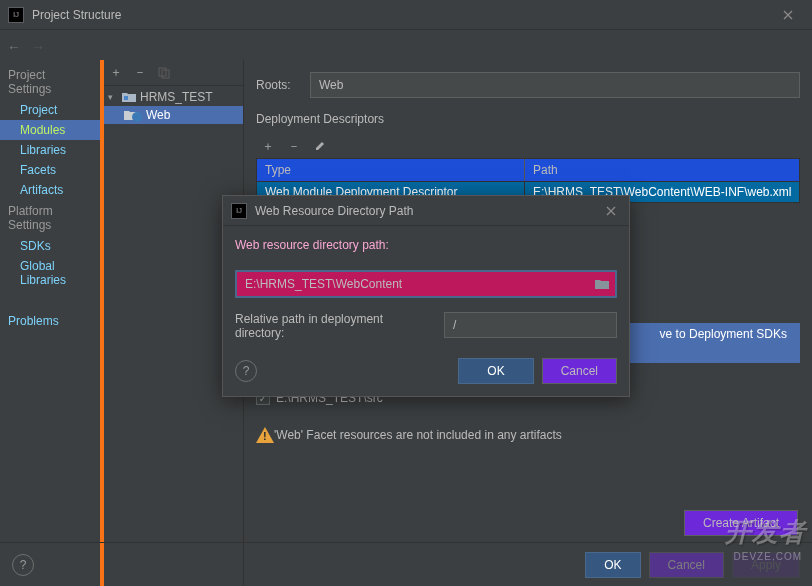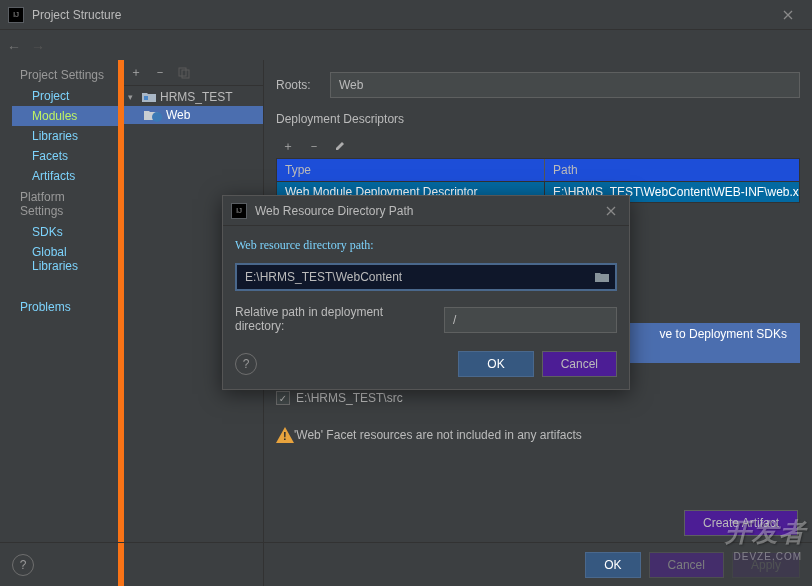--- a/index.html
+++ b/index.html
@@ -8,21 +8,21 @@
     .titlebar { height: 30px; display: flex; align-items: center; padding: 0 8px; border-bottom: 1px solid #323232; }
     .titlebar-icon { width: 16px; height: 16px; background: #000; border: 1px solid #5a5e63; margin-right: 8px; display: flex; align-items: center; justify-content: center; color: #999; font-size: 8px; }
     .titlebar-title { flex: 1; color: #bbbbbb; }
     .titlebar-close { width: 32px; height: 24px; display: flex; align-items: center; justify-content: center; color: #8a8a8a; cursor: pointer; }
     
     .toolbar { height: 30px; display: flex; align-items: center; padding: 0 4px; }
     .tool-arrow { width: 20px; height: 20px; display: flex; align-items: center; justify-content: center; color: #777; margin-right: 4px; cursor: pointer; font-size: 14px; }
     
     .main-layout { display: flex; height: calc(100% - 60px); }
     
-    .sidebar { width: 124px; border-right: 6px solid #f97316; padding-top: 4px; padding-left: 12px; }
+    .sidebar { width: 104px; border-right: 4px solid #f97316; padding-top: 4px; }
     .sidebar-heading { color: #999; padding: 4px 8px; font-size: 12px; }
     .sidebar-item { padding: 3px 8px 3px 20px; cursor: pointer; color: #7dd3fc; }
     .sidebar-item.selected { background: #4b6eaf; color: #bef264; }
     .sidebar-item.spacer { padding-top: 10px; }
     
     .middle-panel { width: 140px; border-right: 1px solid #323232; }
     .middle-toolbar { height: 26px; display: flex; align-items: center; padding: 0 4px; border-bottom: 1px solid #323232; gap: 8px; }
     .tool-icon { width: 16px; height: 16px; display: flex; align-items: center; justify-content: center; color: #adadad; cursor: pointer; }
     .tool-icon.disabled { color: #5a5a5a; }
     .tree { padding-top: 2px; }
@@ -57,32 +57,32 @@
     .checkbox-row { display: flex; align-items: center; gap: 6px; padding: 8px 0; }
     .checkbox { width: 14px; height: 14px; border: 1px solid #6e6e6e; background: #43494a; display: flex; align-items: center; justify-content: center; color: #bbb; font-size: 10px; }
     
     .warning-row { display: flex; align-items: center; margin-top: 14px; }
     .warning-icon { width: 0; height: 0; border-left: 9px solid transparent; border-right: 9px solid transparent; border-bottom: 16px solid #e8a33d; position: relative; }
     .warning-icon::after { content: "!"; position: absolute; left: -2px; top: 3px; color: #2b2b2b; font-weight: bold; font-size: 11px; }
     
     .bottom-bar { position: absolute; bottom: 0; left: 0; right: 0; height: 44px; border-top: 1px solid #323232; display: flex; align-items: center; padding: 0 12px; gap: 8px; }
     .help-circle { width: 22px; height: 22px; border: 1px solid #6e6e6e; border-radius: 50%; display: flex; align-items: center; justify-content: center; color: #999; cursor: pointer; }
     .bottom-bar .spacer { flex: 1; }
-    .btn { background: #4c1d95; border: 1px solid #5e6060; color: #bbb; padding: 5px 18px; cursor: pointer; }
+    .btn { background: #6d28d9; border: 1px solid #5e6060; color: #bbb; padding: 5px 18px; cursor: pointer; }
     .btn.primary { background: #365880; border-color: #4a688c; color: #fff; }
     .btn.faded { opacity: 0.5; }
     
     
     .dialog-backdrop { position: absolute; top: 195px; left: 222px; width: 408px; background: #3c3f41; border: 1px solid #555; box-shadow: 0 4px 20px rgba(0,0,0,0.5); }
     .dialog-title { height: 30px; display: flex; align-items: center; padding: 0 8px; border-bottom: 1px solid #323232; }
     .dialog-body { padding: 12px; }
-    .dialog-label { color: #7dd3fc; margin-bottom: 10px; font-family: Liberation Serif, serif; }
-    .dialog-input-wrap { display: flex; align-items: center; background: #0f172a; border: 2px solid #4a688c; padding: 0 6px 0 0; margin-bottom: 14px; }
+    .dialog-label { color: #f9a8d4; margin-bottom: 18px; }
+    .dialog-input-wrap { display: flex; align-items: center; background: #be185d; border: 2px solid #4a688c; padding: 0 6px 0 0; margin-bottom: 14px; }
     .dialog-input { flex: 1; background: transparent; border: none; color: #bbb; padding: 5px 8px; outline: none; }
-    .dialog-row2 { display: flex; align-items: flex-end; gap: 15px; margin-bottom: 18px; }
+    .dialog-row2 { display: flex; align-items: flex-start; gap: 15px; margin-bottom: 18px; }
     .dialog-row2 .text-input { height: 26px; }
     .dialog-footer { display: flex; align-items: center; gap: 8px; }
     .folder-svg { fill: #a9b7c6; }
     
     .watermark { position: absolute; right: 6px; bottom: 36px; font-size: 26px; font-weight: bold; color: rgba(255,255,255,0.35); font-style: italic; letter-spacing: 1px; text-shadow: 1px 1px 2px rgba(0,0,0,0.3); pointer-events: none; }
     .watermark-sub { position: absolute; right: 10px; bottom: 24px; font-size: 10px; color: rgba(255,255,255,0.35); pointer-events: none; letter-spacing: 1px; }
     
     .create-artifact-wrap { position: absolute; right: 14px; top: 510px; }
   </style>
 </head>

